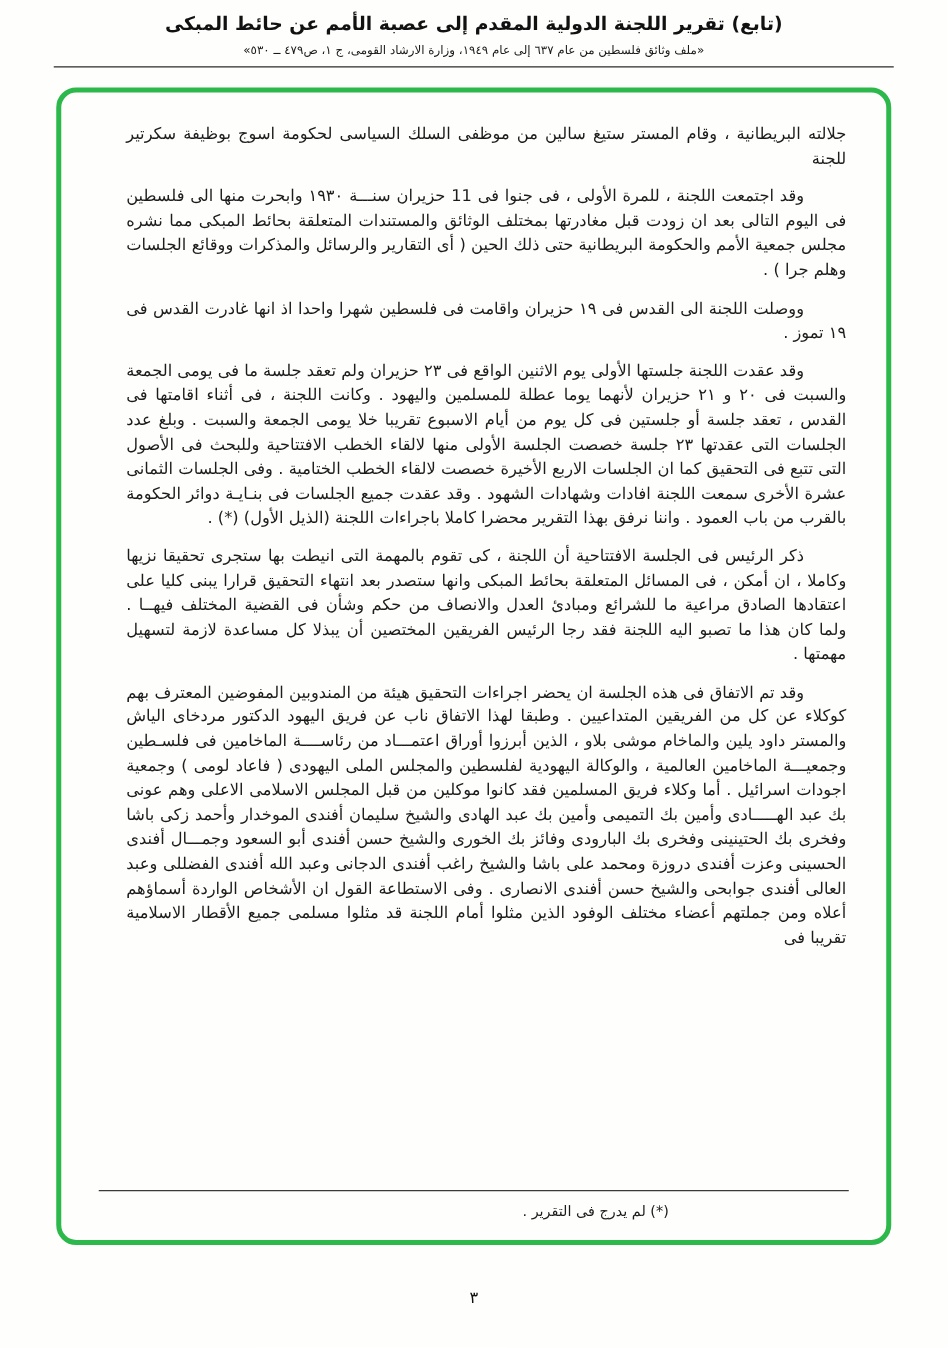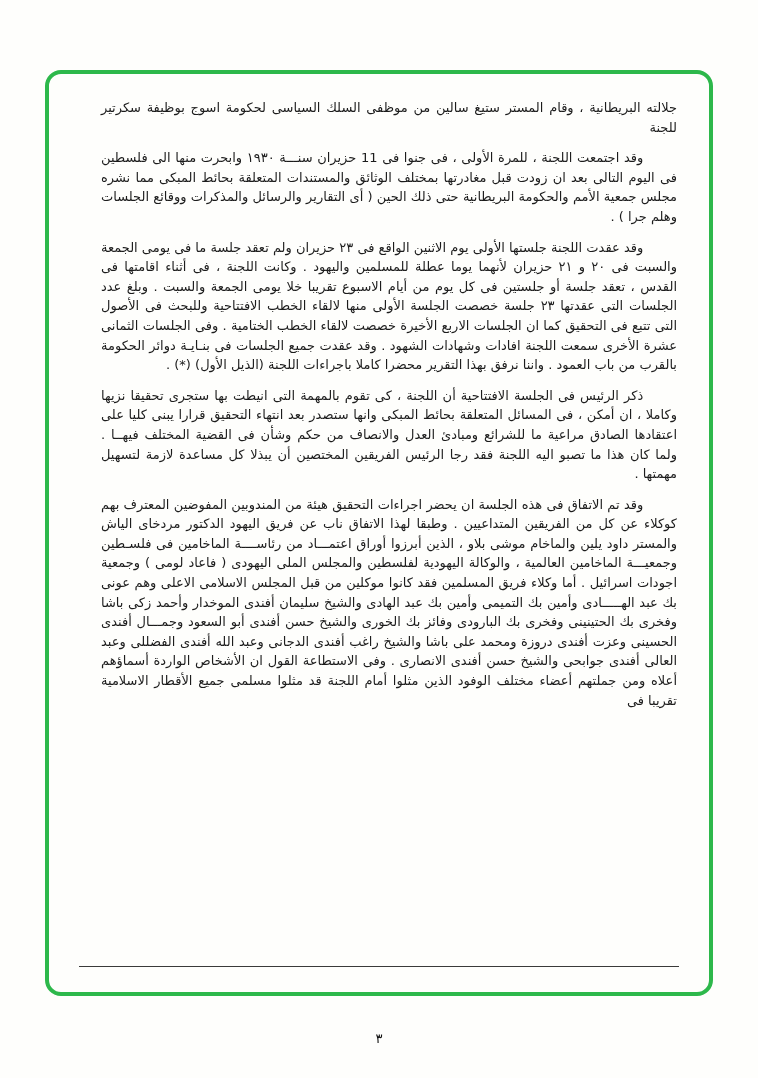--- a/index.html
+++ b/index.html
@@ -100,30 +100,37 @@
     text-align: center;
     font-size: 13px;
     color: #111;
   }
 </style>
 </head>
 <body>
 
 <div class="page">
 
+  <div class="header">
+    <h1 class="title">(تابع) تقرير اللجنة الدولية المقدم إلى عصبة الأمم عن حائط المبكى</h1>
+    <div class="subtitle">«ملف وثائق فلسطين من عام ٦٣٧ إلى عام ١٩٤٩، وزارة الارشاد القومى، ج ١، ص٤٧٩ ــ ٥٣٠»</div>
+    <hr class="header-rule">
+  </div>
 
   <div class="green-box">
     <div class="text-body">
       <p class="noindent">جلالته البريطانية ، وقام المستر ستيغ سالين من موظفى السلك السياسى لحكومة اسوج بوظيفة سكرتير للجنة</p>
       <p>وقد اجتمعت اللجنة ، للمرة الأولى ، فى جنوا فى 11 حزيران سنـــة ١٩٣٠ وابحرت منها الى فلسطين فى اليوم التالى بعد ان زودت قبل مغادرتها بمختلف الوثائق والمستندات المتعلقة بحائط المبكى مما نشره مجلس جمعية الأمم والحكومة البريطانية حتى ذلك الحين ( أى التقارير والرسائل والمذكرات ووقائع الجلسات وهلم جرا ) .</p>
+      <p>ووصلت اللجنة الى القدس فى ١٩ حزيران واقامت فى فلسطين شهرا واحدا اذ انها غادرت القدس فى ١٩ تموز .</p>
       <p>وقد عقدت اللجنة جلستها الأولى يوم الاثنين الواقع فى ٢٣ حزيران ولم تعقد جلسة ما فى يومى الجمعة والسبت فى ٢٠ و ٢١ حزيران لأنهما يوما عطلة للمسلمين واليهود . وكانت اللجنة ، فى أثناء اقامتها فى القدس ، تعقد جلسة أو جلستين فى كل يوم من أيام الاسبوع تقريبا خلا يومى الجمعة والسبت . وبلغ عدد الجلسات التى عقدتها ٢٣ جلسة خصصت الجلسة الأولى منها لالقاء الخطب الافتتاحية وللبحث فى الأصول التى تتبع فى التحقيق كما ان الجلسات الاربع الأخيرة خصصت لالقاء الخطب الختامية . وفى الجلسات الثمانى عشرة الأخرى سمعت اللجنة افادات وشهادات الشهود . وقد عقدت جميع الجلسات فى بنـايـة دوائر الحكومة بالقرب من باب العمود . واننا نرفق بهذا التقرير محضرا كاملا باجراءات اللجنة (الذيل الأول) (*) .</p>
       <p>ذكر الرئيس فى الجلسة الافتتاحية أن اللجنة ، كى تقوم بالمهمة التى انيطت بها ستجرى تحقيقا نزيها وكاملا ، ان أمكن ، فى المسائل المتعلقة بحائط المبكى وانها ستصدر بعد انتهاء التحقيق قرارا يبنى كليا على اعتقادها الصادق مراعية ما للشرائع ومبادئ العدل والانصاف من حكم وشأن فى القضية المختلف فيهــا . ولما كان هذا ما تصبو اليه اللجنة فقد رجا الرئيس الفريقين المختصين أن يبذلا كل مساعدة لازمة لتسهيل مهمتها .</p>
       <p>وقد تم الاتفاق فى هذه الجلسة ان يحضر اجراءات التحقيق هيئة من المندوبين المفوضين المعترف بهم كوكلاء عن كل من الفريقين المتداعيين . وطبقا لهذا الاتفاق ناب عن فريق اليهود الدكتور مردخاى الياش والمستر داود يلين والماخام موشى بلاو ، الذين أبرزوا أوراق اعتمـــاد من رئاســــة الماخامين فى فلسـطين وجمعيـــة الماخامين العالمية ، والوكالة اليهودية لفلسطين والمجلس الملى اليهودى ( فاعاد لومى ) وجمعية اجودات اسرائيل . أما وكلاء فريق المسلمين فقد كانوا موكلين من قبل المجلس الاسلامى الاعلى وهم عونى بك عبد الهـــــادى وأمين بك التميمى وأمين بك عبد الهادى والشيخ سليمان أفندى الموخدار وأحمد زكى باشا وفخرى بك الحتينينى وفخرى بك البارودى وفائز بك الخورى والشيخ حسن أفندى أبو السعود وجمـــال أفندى الحسينى وعزت أفندى دروزة ومحمد على باشا والشيخ راغب أفندى الدجانى وعبد الله أفندى الفضللى وعبد العالى أفندى جوابحى والشيخ حسن أفندى الانصارى . وفى الاستطاعة القول ان الأشخاص الواردة أسماؤهم أعلاه ومن جملتهم أعضاء مختلف الوفود الذين مثلوا أمام اللجنة قد مثلوا مسلمى جميع الأقطار الاسلامية تقريبا فى</p>
     </div>
 
     <div class="footnote-area">
       <div class="footnote-rule"></div>
+      <div class="footnote">(*) لم يدرج فى التقرير .</div>
     </div>
   </div>
 
   <div class="page-number">٣</div>
 
 </div>
 
 </body></html>

